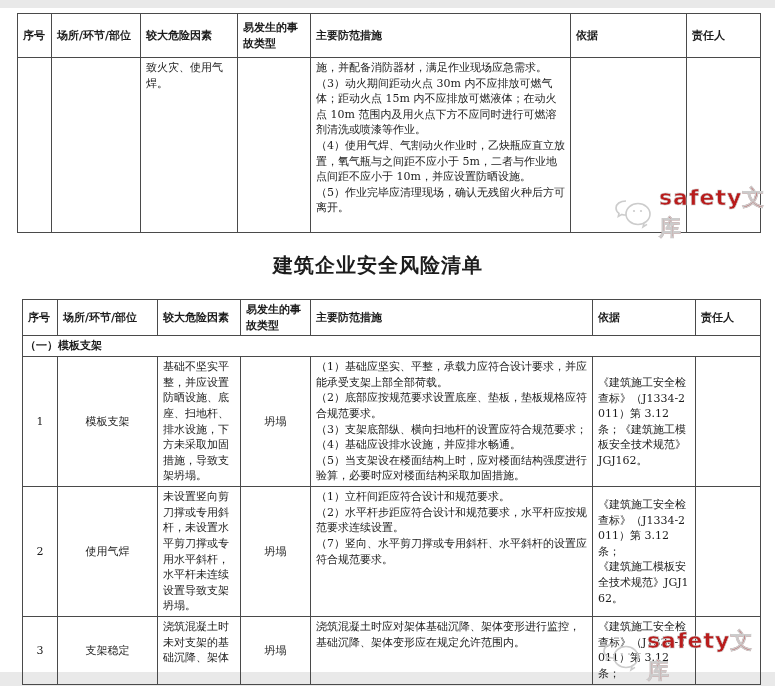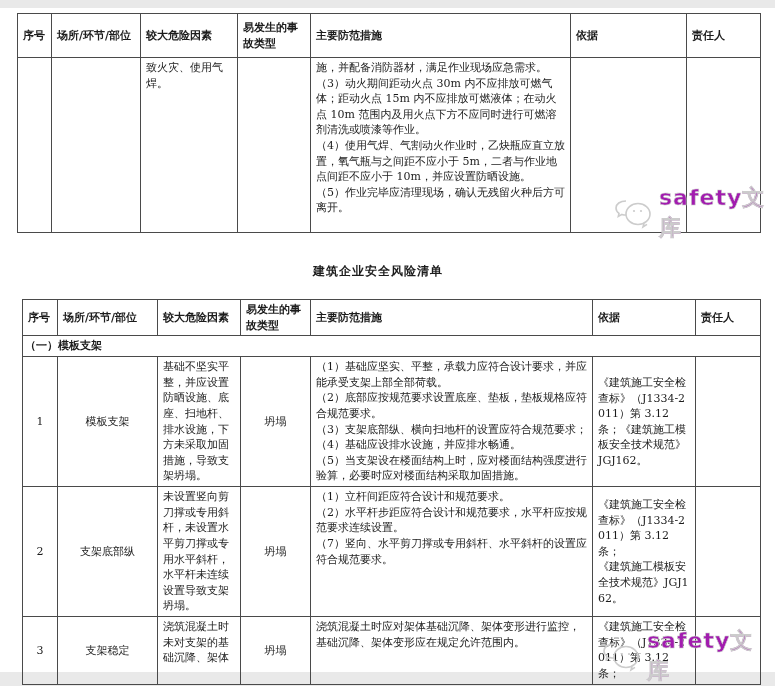--- a/index.html
+++ b/index.html
@@ -40,32 +40,31 @@
   .t2 thead tr { height: 36px; }
   .t2 tr.section-row { height: 21px; }
   .t2 tr.r1 { height: 130px; }
   .t2 tr.r2 { height: 123px; }
   .t2 tr.r3 { height: 55px; }
 
   .doc-title {
     position: absolute;
     top: 252px; left: 0; width: 756px;
     text-align: center;
-    font-size: 12px;
+    font-size: 20px;
     font-weight: bold;
     letter-spacing: 1px;
-    margin-top: 11px;
   }
 
   .wm {
     position: absolute;
     display: flex;
     align-items: center;
     gap: 5px;
-    color: #a21caf;
+    color: #b91c1c;
     font-family: "DejaVu Sans", "Liberation Sans", sans-serif;
     font-size: 22px;
     font-weight: bold;
     letter-spacing: 1px;
     z-index: 5;
     pointer-events: none;
     -webkit-text-stroke: 0.6px #cccccc;
   }
   .wm-1 { top: 183px; left: 614px; }
   .wm-2 { top: 626px; left: 602px; }
@@ -162,21 +161,21 @@
       <td class="top pre">（1）基础应坚实、平整，承载力应符合设计要求，并应能承受支架上部全部荷载。
 （2）底部应按规范要求设置底座、垫板，垫板规格应符合规范要求。
 （3）支架底部纵、横向扫地杆的设置应符合规范要求；
 （4）基础应设排水设施，并应排水畅通。
 （5）当支架设在楼面结构上时，应对楼面结构强度进行验算，必要时应对楼面结构采取加固措施。</td>
       <td class="pre">《建筑施工安全检查标》（J1334-2011）第 3.12 条；《建筑施工模板安全技术规范》JGJ162。</td>
       <td></td>
     </tr>
     <tr class="r2">
       <td class="c">2</td>
-      <td class="c">支架底部纵</td>
+      <td class="c">使用气焊</td>
       <td class="top pre">未设置竖向剪刀撑或专用斜杆，未设置水平剪刀撑或专用水平斜杆，水平杆未连续设置导致支架坍塌。</td>
       <td class="c">坍塌</td>
       <td class="top pre">（1）立杆间距应符合设计和规范要求。
 （2）水平杆步距应符合设计和规范要求，水平杆应按规范要求连续设置。
 （7）竖向、水平剪刀撑或专用斜杆、水平斜杆的设置应符合规范要求。</td>
       <td class="pre">《建筑施工安全检查标》（J1334-2011）第 3.12 条；
 《建筑施工模板安全技术规范》JGJ162。</td>
       <td></td>
     </tr>
     <tr class="r3">

